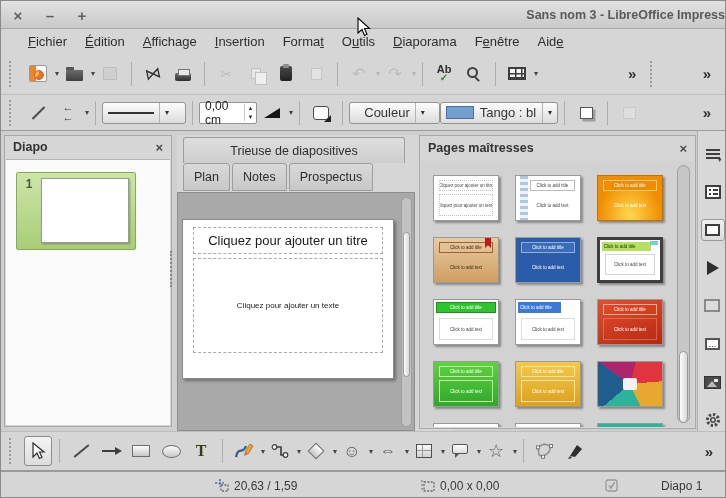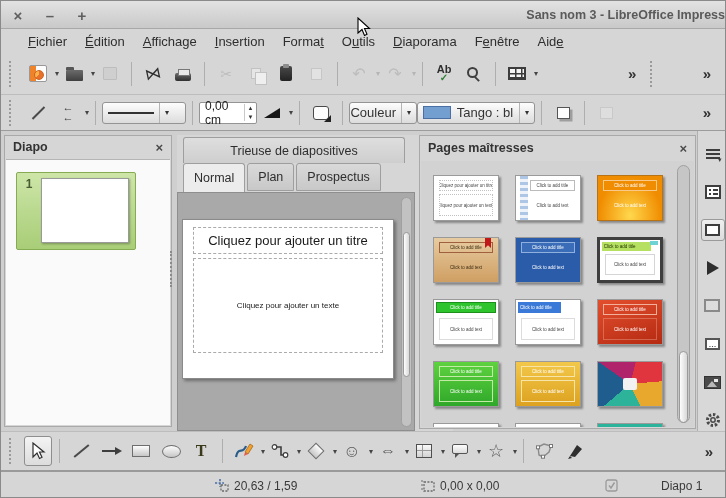--- a/index.html
+++ b/index.html
@@ -311,21 +311,21 @@
     </span>
     <span class="tbtn">
         <span class="ic ic-linewidth"></span>
       </span>
     <span class="dd">▾</span>
     <span class="sep"></span>
     <span class="tbtn">
         <span class="ic ic-area"></span>
       </span>
     <span class="sep"></span>
-    <span class="combo" style="width:68px;justify-content:flex-end">
+    <span class="combo" style="width:91px;justify-content:center">
       <span>Couleur</span>
       <span class="cdd">▾</span>
     </span>
     <span class="combo" style="width:118px;justify-content:space-between">
       <span class="swatch"></span>
       <span>Tango : bl</span>
       <span class="cdd">▾</span>
     </span>
     <span class="sep"></span>
     <span class="tbtn">
@@ -351,25 +351,25 @@
           <span class="slide-thumb-page"></span>
         </div>
       </div>
       <div class="vsplit-grip"></div>
     </div>
 
     <div class="workspace">
       <div class="sorter-tab">Trieuse de diapositives</div>
       <div class="view-tabs">
 
-      <div class="vtab active">
-            <span>Normal</span>
+          <div class="vtab">
+            <span>Plan</span>
           </div>
           <div class="vtab">
-            <span>Plan</span>
+            <span>Notes</span>
           </div>
           <div class="vtab">
             <span>Prospectus</span>
           </div>
         </div>
       <div class="canvas">
         <div class="slide-page">
           <div class="ph ph-title">Cliquez pour ajouter un titre</div>
           <div class="ph ph-body">Cliquez pour ajouter un texte</div>
         </div>

